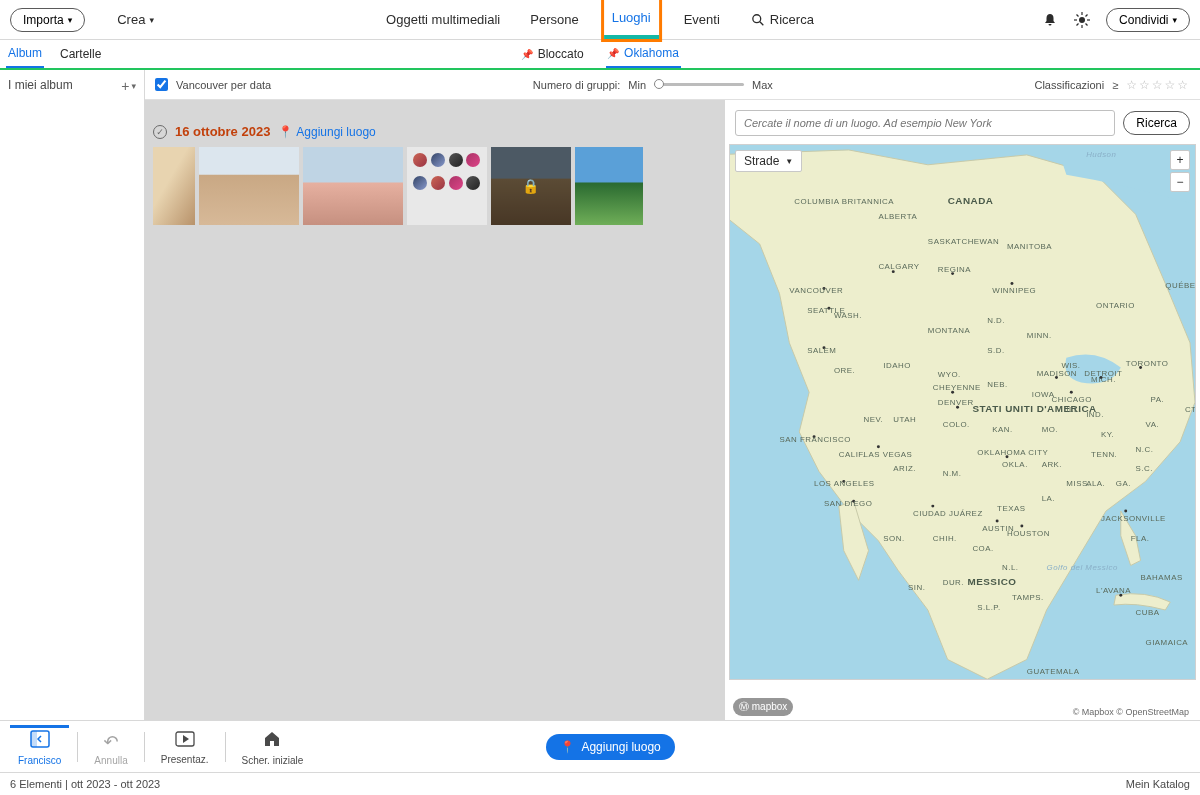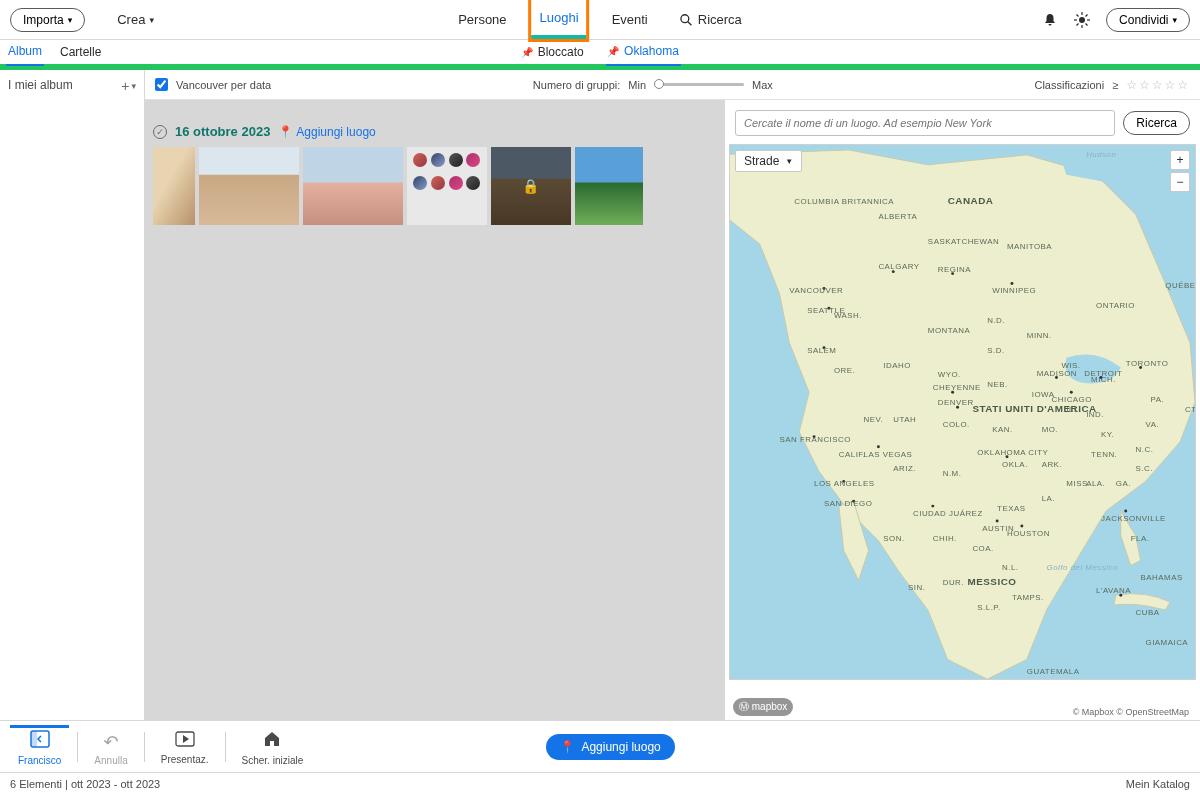--- a/index.html
+++ b/index.html
@@ -12,21 +12,21 @@
 .link-btn { font-size: 13px; color: #2c2c2c; cursor: pointer; display:flex; align-items:center; gap:4px; padding: 4px 8px;}
 .topbar .spacer { flex: 1; }
 .tabs-center { display: flex; align-items: center; gap: 14px; position: absolute; left: 50%; transform: translateX(-50%); }
 .topnav-item { font-size: 13px; color: #2c2c2c; cursor: pointer; padding: 10px 8px; }
 .topnav-item.active { color: #1473e6; border-bottom: 4px solid #14b8a6; }
 .highlight-box { border: 3px solid #ff7b00; padding: 0; }
 .top-right { display: flex; align-items: center; gap: 16px; }
 .icon { width: 16px; height: 16px; display: inline-flex; align-items: center; justify-content: center; }
 
 
-.secondbar { height: 30px; border-bottom: 6px solid #22c55e; display: flex; align-items: center; }
+.secondbar { height: 30px; border-bottom: 2px solid #22c55e; display: flex; align-items: center; }
 .sidebar-header { width: 145px; display:flex; align-items:center; gap: 14px; padding-left: 6px; font-size: 12px; }
 .sidebar-header .tab { cursor:pointer; padding: 6px 2px; }
 .sidebar-header .tab.active { color:#1473e6; border-bottom: 2px solid #1473e6; }
 .pin-tabs { flex:1; display:flex; justify-content:center; gap: 20px; font-size: 12px; }
 .pin-tab { display:flex; align-items:center; gap:4px; cursor:pointer; padding: 6px 2px;}
 .pin-tab.active { color: #1473e6; border-bottom: 2px solid #1473e6; }
 .pin-icon { font-size: 10px; }
 
 
 .body { display:flex; height: 650px; }
@@ -37,21 +37,21 @@
 .main { flex: 1; display:flex; flex-direction:column; }
 .filterbar { height: 30px; border-bottom: 1px solid #e0e0e0; display:flex; align-items:center; padding: 0 10px; font-size: 11px; color:#4a4a4a; gap: 8px; background:#fff;}
 .filterbar input[type=checkbox]{ accent-color:#1473e6; }
 .slider-track { width: 90px; height: 3px; background:#bcbcbc; position:relative; border-radius:2px;}
 .slider-thumb { position:absolute; left:0; top:-4px; width:10px; height:10px; border-radius:50%; background:#fff; border:1px solid #888;}
 .stars { color:#bcbcbc; letter-spacing:2px; font-size: 12px; }
 
 .content-row { flex:1; display:flex; }
 .grid-area { flex:1; background:#d7d7d7; padding: 24px 8px 8px 8px; overflow:hidden;}
 .group-header { display:flex; align-items:center; gap: 8px; font-size: 13px; margin-bottom: 8px; }
-.group-header .date { font-weight: 700; color:#0f766e; }
+.group-header .date { font-weight: 700; color:#c2410c; }
 .group-header .addloc { color:#1473e6; font-size: 12px; cursor:pointer; display:flex; align-items:center; gap:3px;}
 .check-icon { width:14px;height:14px;border:1.5px solid #6a6a6a;border-radius:50%; display:inline-flex;align-items:center;justify-content:center;font-size:9px;color:#6a6a6a;}
 .thumbs { display:flex; gap:4px; }
 .thumb { width: 80px; height: 78px; background:#bbb; position:relative; overflow:hidden; }
 .thumb.wide { width: 100px; }
 .people-thumb { width:80px; height:78px; background:#e8e8e8; display:grid; grid-template-columns:repeat(4,1fr); grid-template-rows:repeat(3,1fr); gap:3px; padding:6px; align-content:start;}
 .face { width:14px; height:14px; border-radius:50%; background:linear-gradient(135deg,#c65,#934); }
 .face.b { background:linear-gradient(135deg,#346,#89c); }
 .face.c { background:linear-gradient(135deg,#a36,#d48); }
 .face.d { background:linear-gradient(135deg,#555,#222); }
@@ -104,20 +104,21 @@
     <span>Importa</span>
     <span class="chev">▾</span>
   </button>
   <div style="width:24px"></div>
   <div class="link-btn">
     <span>Crea</span>
     <span class="chev" style="font-size:9px">▾</span>
   </div>
 
   <div class="tabs-center">
+    <div class="topnav-item">Oggetti multimediali</div>
     <div class="topnav-item">Persone</div>
     <div class="highlight-box">
       <div class="topnav-item active">Luoghi</div>
     </div>
     <div class="topnav-item">Eventi</div>
     <div class="link-btn">
       <span class="icon">
         <svg viewBox="0 0 16 16" width="14" height="14">
             <circle cx="6.5" cy="6.5" r="4.5" fill="none" stroke="#2c2c2c" stroke-width="1.5"></circle>
             <line x1="10" y1="10" x2="14" y2="14" stroke="#2c2c2c" stroke-width="1.5"></line>

